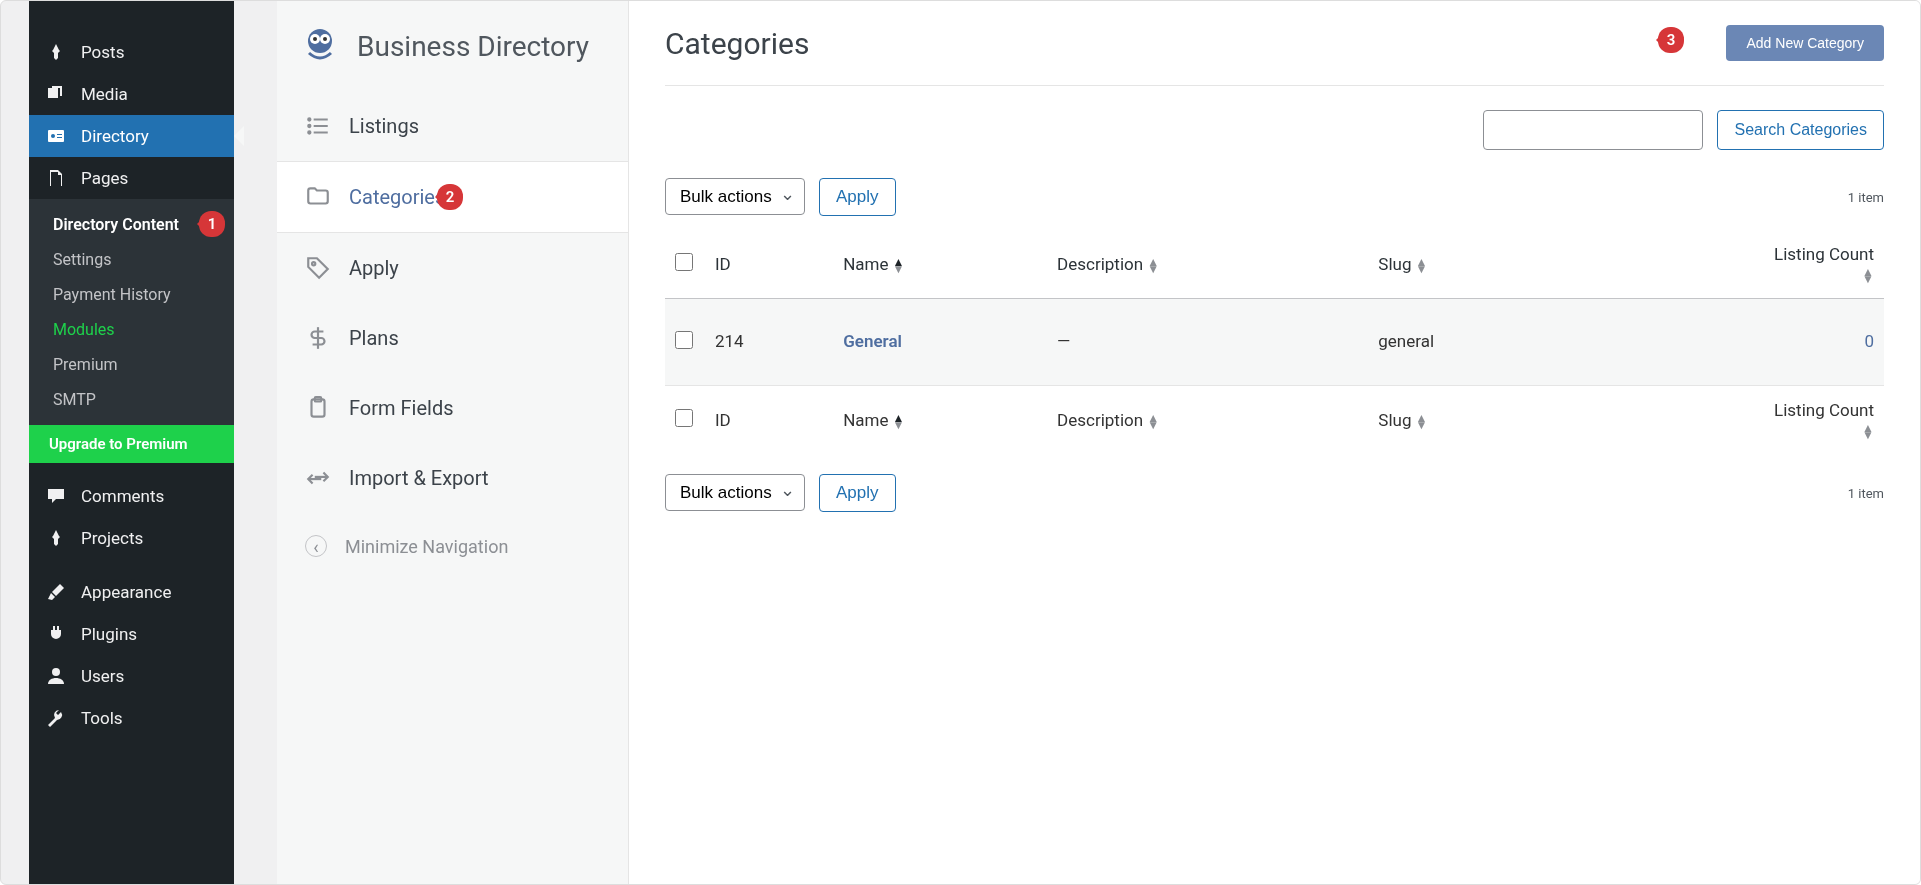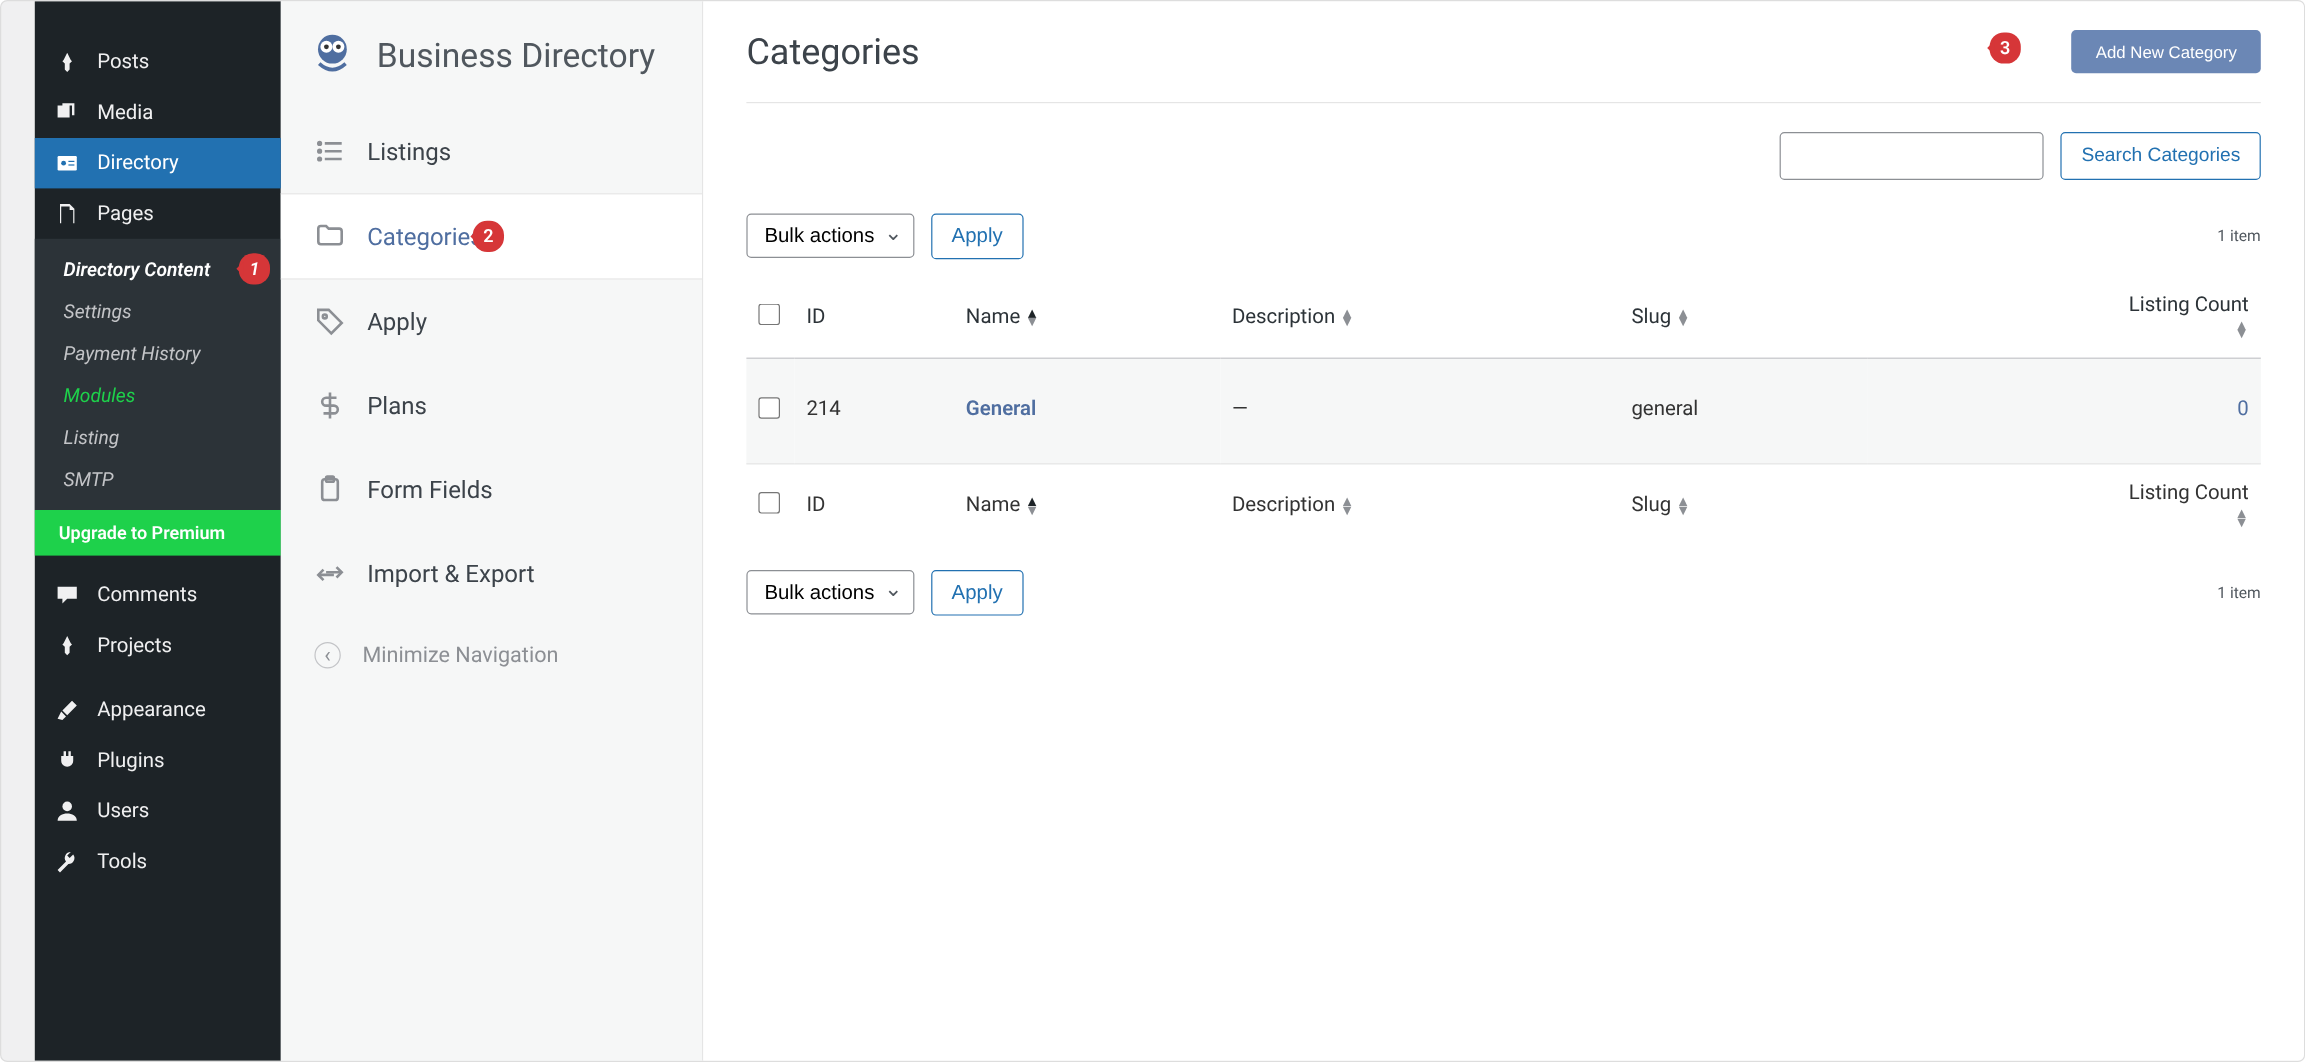--- a/index.html
+++ b/index.html
@@ -5,29 +5,29 @@
 * { margin: 0; padding: 0; box-sizing: border-box; }
 body { font-family: -apple-system, BlinkMacSystemFont, "Segoe UI", Roboto, sans-serif; background: #fff; color: #333; overflow: hidden; }
 .container { display: flex; width: 1921px; height: 885px; border: 1px solid #ddd; border-radius: 6px; overflow: hidden; background: #f0f0f1; }
 
 
 .wp-sidebar { width: 205px; background: #1d2327; color: #fff; flex-shrink: 0; padding-top: 30px; margin-left: 28px; }
 .wp-sidebar .item { display: flex; align-items: center; padding: 10px 16px; font-size: 17px; color: #f0f0f1; cursor: pointer; position: relative; }
 .wp-sidebar .item .icon { width: 22px; height: 22px; margin-right: 14px; display: flex; align-items: center; justify-content: center; }
 .wp-sidebar .item.active { background: #2271b1; color: #fff; }
 .wp-sidebar .item.active::after { content: ''; position: absolute; right: -10px; top: 50%; transform: translateY(-50%); border: 10px solid transparent; border-right-color: #f6f7f7; }
-.wp-sidebar .sub { background: #2c3338; padding: 8px 0; font-style: italic; }
+.wp-sidebar .sub { background: #2c3338; padding: 8px 0; }
 .wp-sidebar .sub .subitem { padding: 8px 24px; font-size: 16px; color: #c3c4c7; cursor: pointer; position: relative; }
 .wp-sidebar .sub .subitem.bold { color: #fff; font-weight: 600; }
 .wp-sidebar .sub .subitem.green { color: #1ed14b; }
 .wp-sidebar .upgrade { background: #1ed14b; color: #fff; font-weight: 600; padding: 10px 20px; font-size: 15px; cursor: pointer; }
 .wp-sidebar .spacer { height: 12px; }
 
 
-.bd-sidebar { width: 352px; background: #f6f7f7; border-right: 1px solid #e5e5e5; flex-shrink: 0; }
+.bd-sidebar { width: 352px; background: #f6f7f7; border-right: 1px solid #e5e5e5; flex-shrink: 0; margin-left: 43px; }
 .bd-header { display: flex; align-items: center; padding: 24px 22px; }
 .bd-header .logo { width: 42px; height: 42px; margin-right: 16px; }
 .bd-header .title { font-size: 28px; color: #50575e; font-weight: 400; }
 .bd-nav .navitem { display: flex; align-items: center; padding: 22px 28px; font-size: 20px; color: #3c434a; cursor: pointer; position: relative; }
 .bd-nav .navitem.active { background: #fff; color: #4f6ea0; border-bottom: 1px solid #e5e5e5; border-top: 1px solid #e5e5e5; }
 .bd-nav .navitem .nicon { width: 26px; height: 26px; margin-right: 18px; color: #8c8f94; }
 .bd-nav .minimize { padding: 22px 28px; color: #8c8f94; font-size: 18px; cursor: pointer; display: flex; align-items: center; }
 .bd-nav .minimize .chev { width: 22px; height: 22px; border: 1px solid #c3c4c7; border-radius: 50%; display: flex; align-items: center; justify-content: center; margin-right: 18px; }
 
 
@@ -110,21 +110,21 @@
       <span>Pages</span>
     </div>
     <div class="sub">
       <div class="subitem bold" style="position:relative">
         <span>Directory Content</span>
         <span class="badge badge-1">1</span>
       </div>
       <div class="subitem"><span>Settings</span></div>
       <div class="subitem"><span>Payment History</span></div>
       <div class="subitem green"><span>Modules</span></div>
-      <div class="subitem"><span>Listing</span></div>
+      <div class="subitem"><span>Premium</span></div>
       <div class="subitem"><span>SMTP</span></div>
     </div>
     <div class="upgrade"><span>Upgrade to Premium</span></div>
     <div class="spacer"></div>
     <div class="item">
       <span class="icon">
           <svg width="20" height="20" viewBox="0 0 20 20" fill="currentColor">
             <path d="M2 3h16v10H10l-4 4v-4H2z"></path>
           </svg>
         </span>

